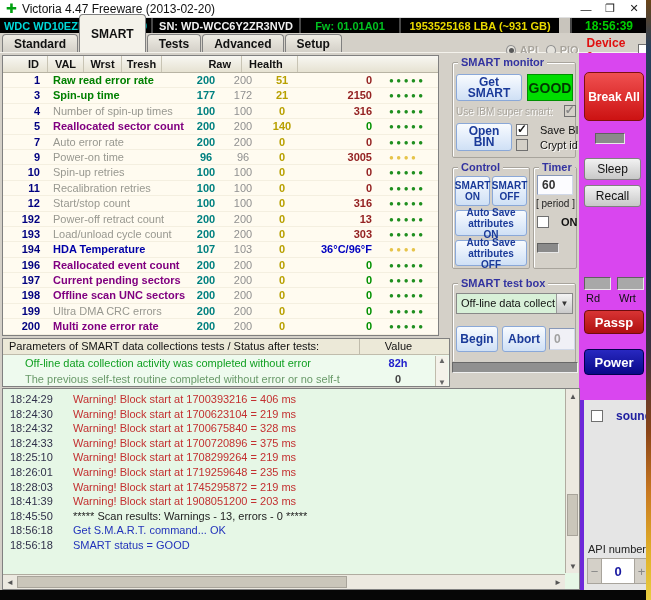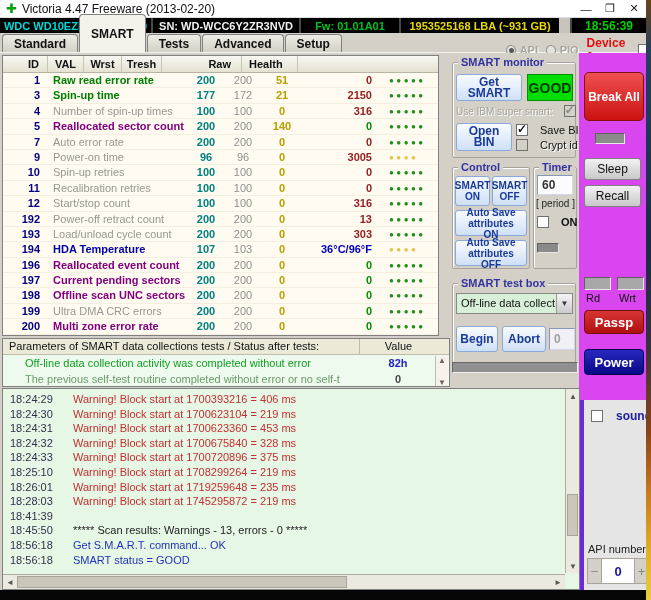--- a/index.html
+++ b/index.html
@@ -422,24 +422,20 @@
     <div style="padding-top:3px;">
         <div class="lrow l-red">
           <span class="ltime">18:24:29</span>
           <span class="ltext">Warning! Block start at 1700393216 = 406 ms</span>
         </div>
         <div class="lrow l-red">
           <span class="ltime">18:24:30</span>
           <span class="ltext">Warning! Block start at 1700623104 = 219 ms</span>
         </div>
         <div class="lrow l-red">
-          <span class="ltime">18:24:31</span>
-          <span class="ltext">Warning! Block start at 1700623360 = 453 ms</span>
-        </div>
-        <div class="lrow l-red">
           <span class="ltime">18:24:32</span>
           <span class="ltext">Warning! Block start at 1700675840 = 328 ms</span>
         </div>
         <div class="lrow l-red">
           <span class="ltime">18:24:33</span>
           <span class="ltext">Warning! Block start at 1700720896 = 375 ms</span>
         </div>
         <div class="lrow l-red">
           <span class="ltime">18:25:10</span>
           <span class="ltext">Warning! Block start at 1708299264 = 219 ms</span>
@@ -447,20 +443,21 @@
         <div class="lrow l-red">
           <span class="ltime">18:26:01</span>
           <span class="ltext">Warning! Block start at 1719259648 = 235 ms</span>
         </div>
         <div class="lrow l-red">
           <span class="ltime">18:28:03</span>
           <span class="ltext">Warning! Block start at 1745295872 = 219 ms</span>
         </div>
         <div class="lrow l-red">
           <span class="ltime">18:41:39</span>
+          <span class="ltext">Warning! Block start at 1908051200 = 203 ms</span>
         </div>
         <div class="lrow l-black">
           <span class="ltime">18:45:50</span>
           <span class="ltext">***** Scan results: Warnings - 13, errors - 0 *****</span>
         </div>
         <div class="lrow l-blue">
           <span class="ltime">18:56:18</span>
           <span class="ltext">Get S.M.A.R.T. command... OK</span>
         </div>
         <div class="lrow l-blue">

